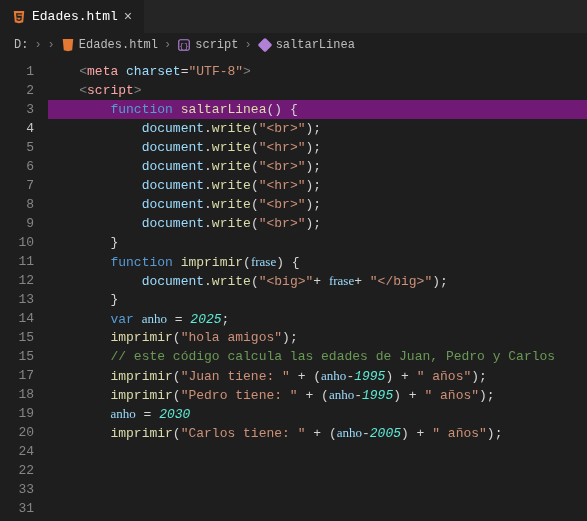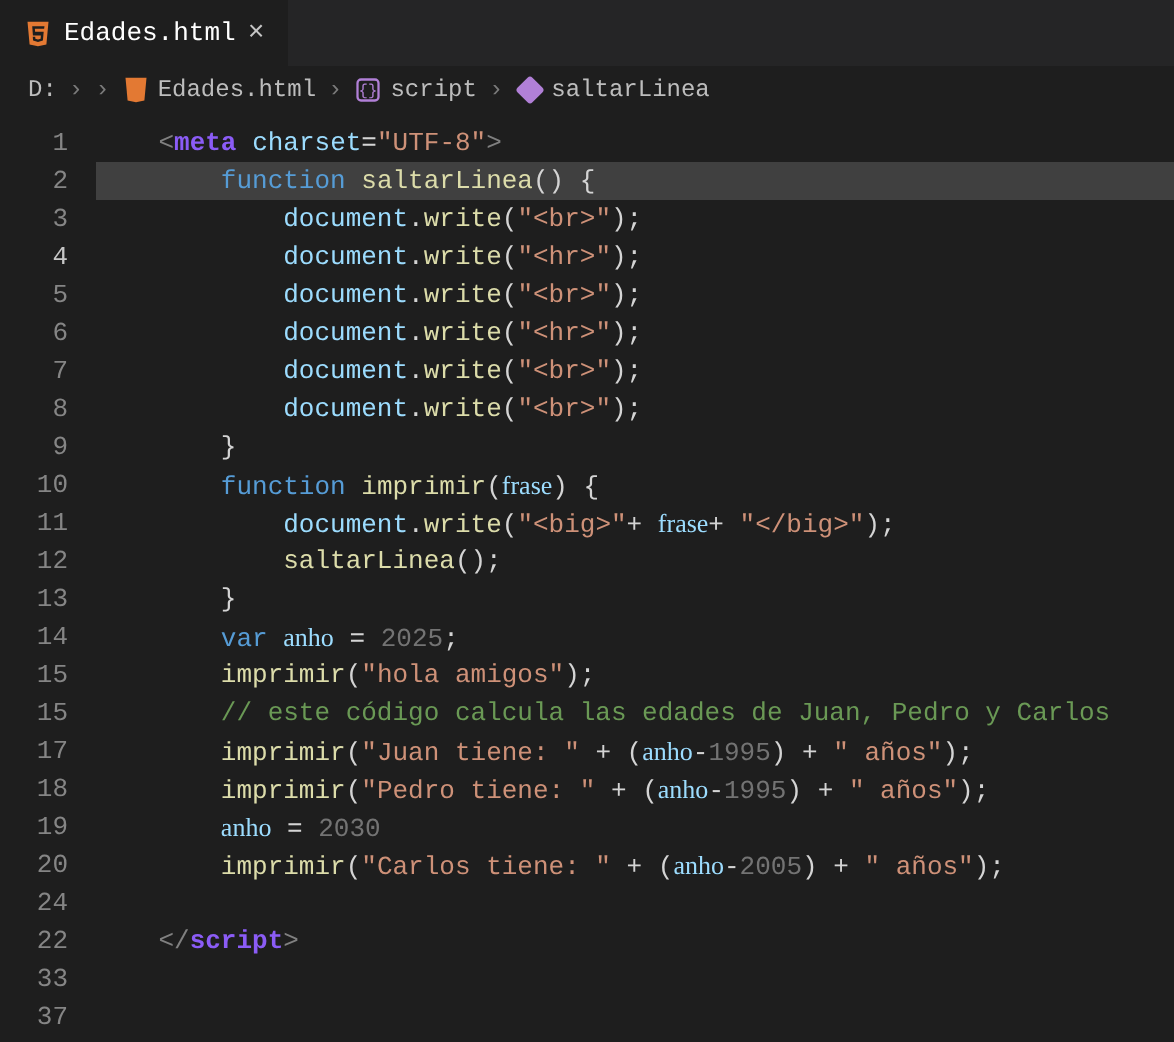--- a/index.html
+++ b/index.html
@@ -55,32 +55,32 @@
     text-align: right;
     color: #858585;
     padding-right: 14px;
     user-select: none;
     flex-shrink: 0;
   }
   .gutter .ln { height: 19px; line-height: 19px; }
   .gutter .ln.current { color: #c6c6c6; }
   .code { flex: 1; }
   .line { height: 19px; line-height: 19px; white-space: pre; }
-  .line.hl { background: #404040; }
+  .line.hl { background: #701a75; }
   .tk-angle { color: #808080; }
-  .tk-tag { color: #8b5cf6; font-weight: bold; }
+  .tk-tag { color: #fca5a5; }
   .tk-attr { color: #9cdcfe; }
   .tk-punc { color: #d4d4d4; }
   .tk-eq { color: #d4d4d4; }
   .tk-str { color: #ce9178; }
   .tk-key { color: #569cd6; }
   .tk-fn { color: #dcdcaa; }
   .tk-obj { color: #9cdcfe; }
   .tk-var { color: #9cdcfe; font-family: Liberation Serif, serif; }
-  .tk-num { color: #737373; }
+  .tk-num { color: #5eead4; font-style: italic; }
   .tk-com { color: #6a9955; text-align: center; }
   .tk-text { color: #d4d4d4; }
   .svg-icon { width: 14px; height: 14px; display: inline-block; vertical-align: middle; }
 </style>
 </head>
 <body>
 
 <div class="tabbar">
   <div class="tab">
     <span>
@@ -146,39 +146,38 @@
       <div class="ln">14</div>
       <div class="ln">15</div>
       <div class="ln">15</div>
       <div class="ln">17</div>
       <div class="ln">18</div>
       <div class="ln">19</div>
       <div class="ln">20</div>
       <div class="ln">24</div>
       <div class="ln">22</div>
       <div class="ln">33</div>
-      <div class="ln">37</div>
+      <div class="ln">31</div>
     </div>
   <div class="code">
     <div class="line">    <span class="tk-angle">&lt;</span><span class="tk-tag">meta</span> <span class="tk-attr">charset</span><span class="tk-eq">=</span><span class="tk-str">"UTF-8"</span><span class="tk-angle">&gt;</span></div>
+    <div class="line">    <span class="tk-angle">&lt;</span><span class="tk-tag">script</span><span class="tk-angle">&gt;</span></div>
     <div class="line hl">        <span class="tk-key">function</span> <span class="tk-fn">saltarLinea</span><span class="tk-punc">() {</span></div>
     <div class="line">            <span class="tk-obj">document</span><span class="tk-punc">.</span><span class="tk-fn">write</span><span class="tk-punc">(</span><span class="tk-str">"&lt;br&gt;"</span><span class="tk-punc">);</span></div>
     <div class="line">            <span class="tk-obj">document</span><span class="tk-punc">.</span><span class="tk-fn">write</span><span class="tk-punc">(</span><span class="tk-str">"&lt;hr&gt;"</span><span class="tk-punc">);</span></div>
     <div class="line">            <span class="tk-obj">document</span><span class="tk-punc">.</span><span class="tk-fn">write</span><span class="tk-punc">(</span><span class="tk-str">"&lt;br&gt;"</span><span class="tk-punc">);</span></div>
     <div class="line">            <span class="tk-obj">document</span><span class="tk-punc">.</span><span class="tk-fn">write</span><span class="tk-punc">(</span><span class="tk-str">"&lt;hr&gt;"</span><span class="tk-punc">);</span></div>
     <div class="line">            <span class="tk-obj">document</span><span class="tk-punc">.</span><span class="tk-fn">write</span><span class="tk-punc">(</span><span class="tk-str">"&lt;br&gt;"</span><span class="tk-punc">);</span></div>
     <div class="line">            <span class="tk-obj">document</span><span class="tk-punc">.</span><span class="tk-fn">write</span><span class="tk-punc">(</span><span class="tk-str">"&lt;br&gt;"</span><span class="tk-punc">);</span></div>
     <div class="line">        <span class="tk-punc">}</span></div>
     <div class="line">        <span class="tk-key">function</span> <span class="tk-fn">imprimir</span><span class="tk-punc">(</span><span class="tk-var">frase</span><span class="tk-punc">) {</span></div>
     <div class="line">            <span class="tk-obj">document</span><span class="tk-punc">.</span><span class="tk-fn">write</span><span class="tk-punc">(</span><span class="tk-str">"&lt;big&gt;"</span><span class="tk-punc">+ </span><span class="tk-var">frase</span><span class="tk-punc">+ </span><span class="tk-str">"&lt;/big&gt;"</span><span class="tk-punc">);</span></div>
-    <div class="line">            <span class="tk-fn">saltarLinea</span><span class="tk-punc">();</span></div>
     <div class="line">        <span class="tk-punc">}</span></div>
     <div class="line">        <span class="tk-key">var</span> <span class="tk-var">anho</span> <span class="tk-punc">= </span><span class="tk-num">2025</span><span class="tk-punc">;</span></div>
     <div class="line">        <span class="tk-fn">imprimir</span><span class="tk-punc">(</span><span class="tk-str">"hola amigos"</span><span class="tk-punc">);</span></div>
     <div class="line">        <span class="tk-com">// este código calcula las edades de Juan, Pedro y Carlos</span></div>
     <div class="line">        <span class="tk-fn">imprimir</span><span class="tk-punc">(</span><span class="tk-str">"Juan tiene: "</span> <span class="tk-punc">+ (</span><span class="tk-var">anho</span><span class="tk-punc">-</span><span class="tk-num">1995</span><span class="tk-punc">) + </span><span class="tk-str">" años"</span><span class="tk-punc">);</span></div>
     <div class="line">        <span class="tk-fn">imprimir</span><span class="tk-punc">(</span><span class="tk-str">"Pedro tiene: "</span> <span class="tk-punc">+ (</span><span class="tk-var">anho</span><span class="tk-punc">-</span><span class="tk-num">1995</span><span class="tk-punc">) + </span><span class="tk-str">" años"</span><span class="tk-punc">);</span></div>
     <div class="line">        <span class="tk-var">anho</span> <span class="tk-punc">= </span><span class="tk-num">2030</span></div>
     <div class="line">        <span class="tk-fn">imprimir</span><span class="tk-punc">(</span><span class="tk-str">"Carlos tiene: "</span> <span class="tk-punc">+ (</span><span class="tk-var">anho</span><span class="tk-punc">-</span><span class="tk-num">2005</span><span class="tk-punc">) + </span><span class="tk-str">" años"</span><span class="tk-punc">);</span></div>
     <div class="line"></div>
-    <div class="line">    <span class="tk-angle">&lt;/</span><span class="tk-tag">script</span><span class="tk-angle">&gt;</span></div>
   </div>
 </div>
 
 </body></html>

